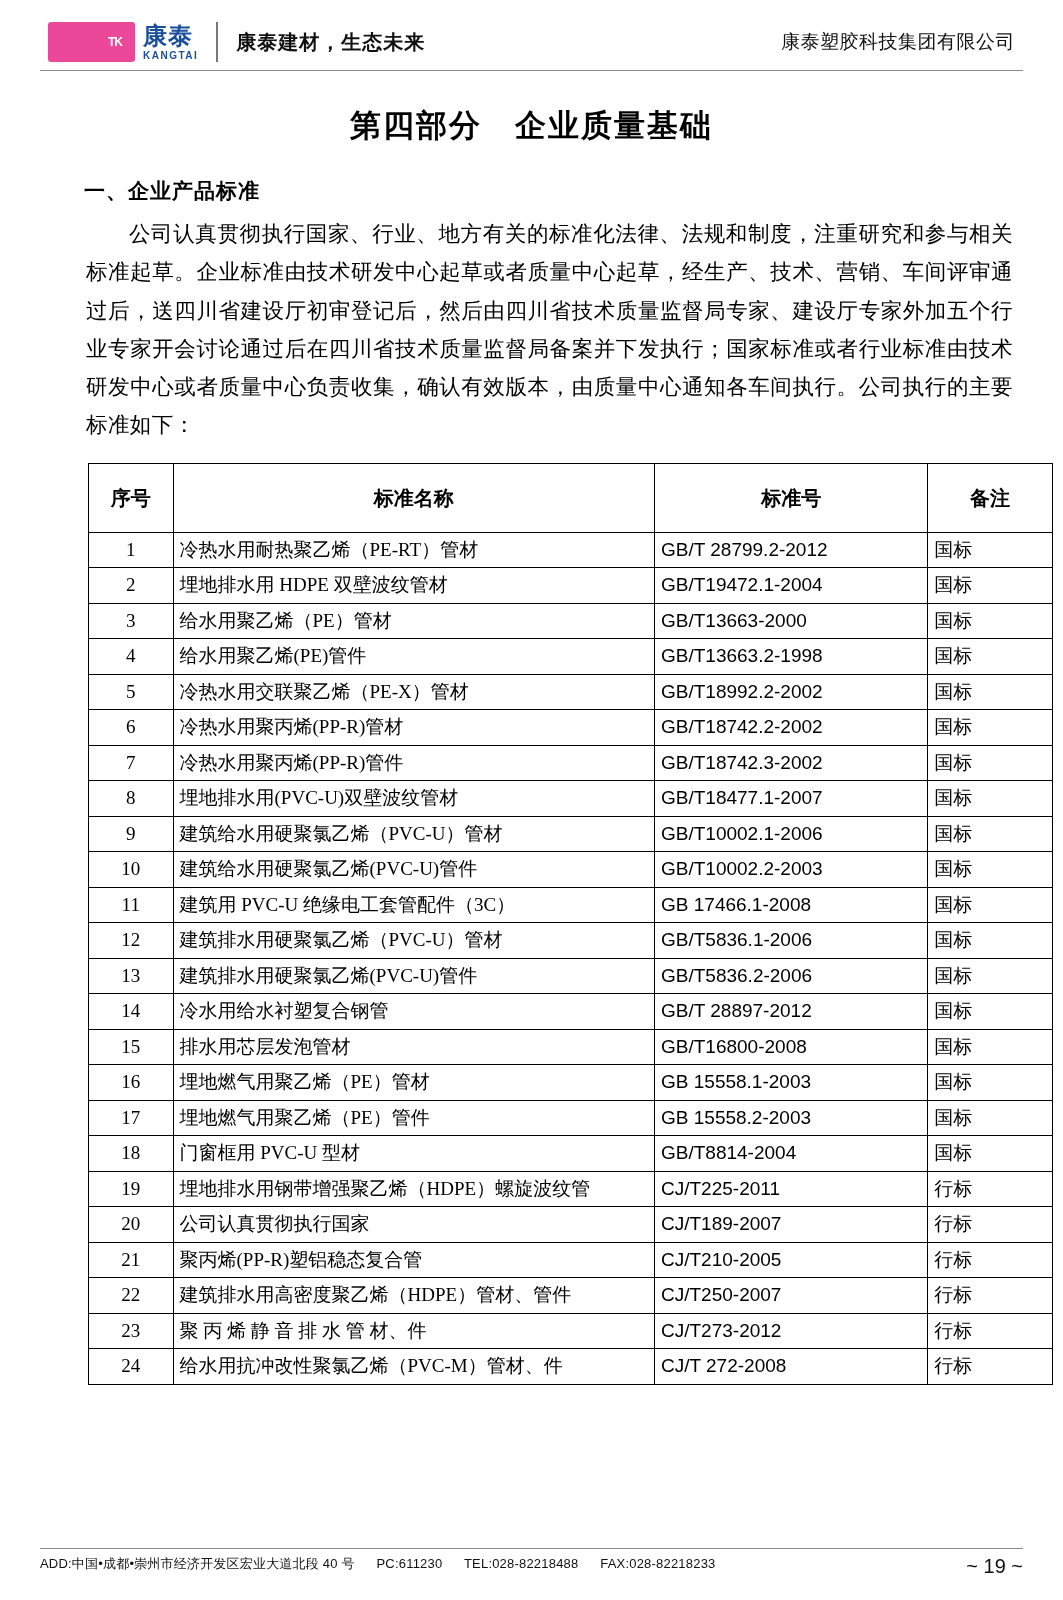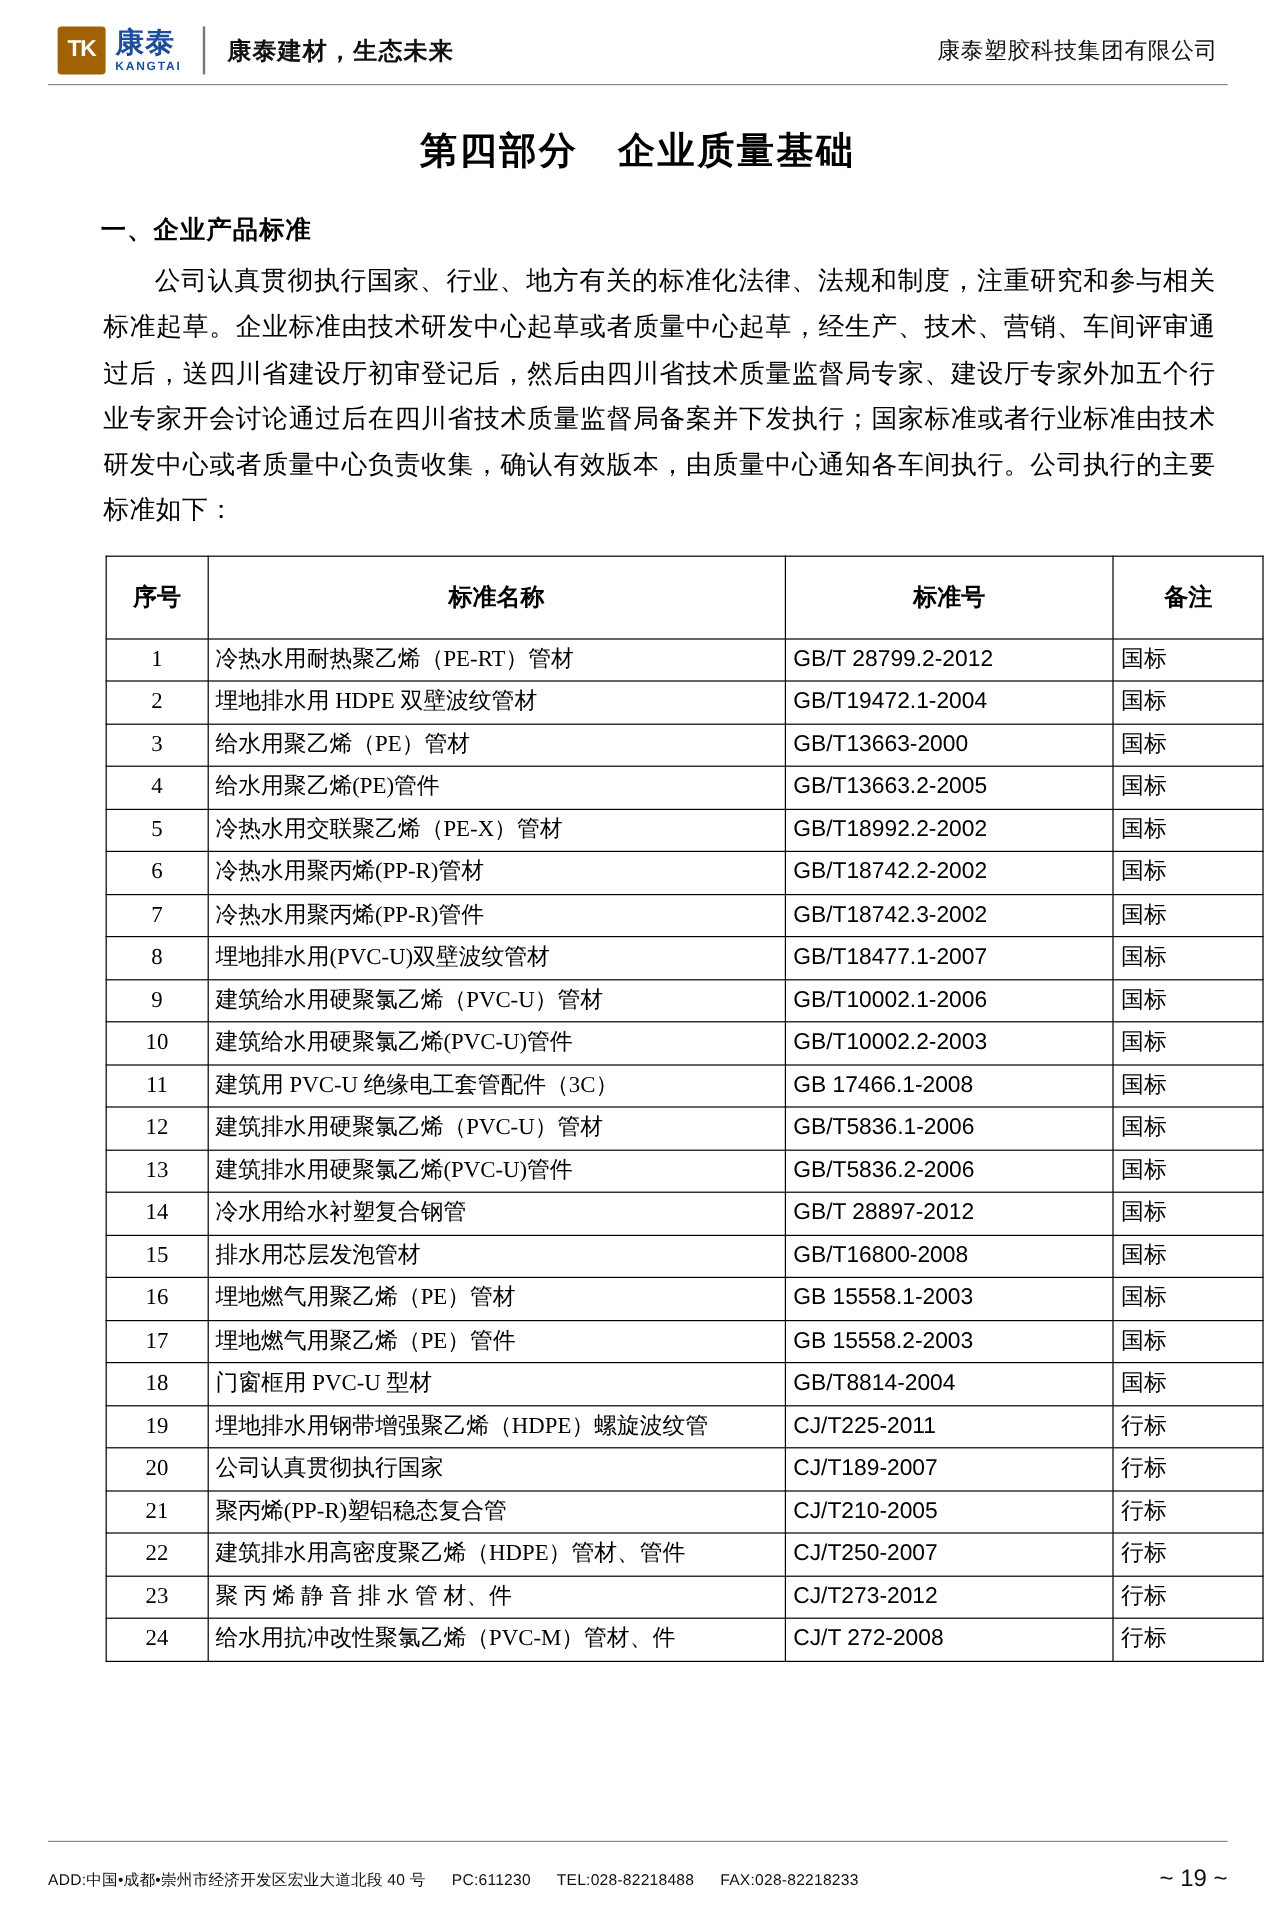--- a/index.html
+++ b/index.html
@@ -39,30 +39,31 @@
   .logo-block {
     display: flex;
     align-items: center;
     gap: 8px;
     padding-right: 18px;
     border-right: 2px solid #777;
   }
   .logo-mark {
     width: 40px;
     height: 40px;
-    background: #a16207;
+    background: #ec4899;
     color: #fff;
     font-family: "Liberation Sans", sans-serif;
     font-weight: bold;
-    font-size: 19px;
+    font-size: 12px;
     display: flex;
     align-items: center;
     justify-content: center;
     letter-spacing: -1px;
     border-radius: 3px;
+    padding-left: 47px;
   }
   .logo-text {
     display: flex;
     flex-direction: column;
     line-height: 1;
   }
   .logo-cn {
     font-family: Liberation Serif, serif;
     font-size: 24px;
     font-weight: bold;
@@ -155,23 +156,23 @@
   td.code { text-align: left; padding-left: 10px; font-family: "Liberation Sans", sans-serif; font-size: 19px;}
   td.note { text-align: left; padding-left: 10px; }
 
   
   .footer {
     position: absolute;
     left: 40px;
     right: 40px;
     bottom: 22px;
     border-top: 1.5px solid #8a8a8a;
-    padding-top: 20px;
-    display: flex;
-    align-items: center;
+    padding-top: 6px;
+    display: flex;
+    align-items: flex-start;
     justify-content: space-between;
   }
   .footer-left {
     font-family: "Liberation Sans", sans-serif;
     font-size: 13px;
     color: #111;
     letter-spacing: 0.2px;
   }
   .footer-left span { margin-right: 18px; }
   .footer-right {
@@ -235,21 +236,21 @@
           </tr>
           <tr>
             <td class="no">3</td>
             <td class="name">给水用聚乙烯（PE）管材</td>
             <td class="code">GB/T13663-2000</td>
             <td class="note">国标</td>
           </tr>
           <tr>
             <td class="no">4</td>
             <td class="name">给水用聚乙烯(PE)管件</td>
-            <td class="code">GB/T13663.2-2005</td>
+            <td class="code">GB/T13663.2-1998</td>
             <td class="note">国标</td>
           </tr>
           <tr>
             <td class="no">5</td>
             <td class="name">冷热水用交联聚乙烯（PE-X）管材</td>
             <td class="code">GB/T18992.2-2002</td>
             <td class="note">国标</td>
           </tr>
           <tr>
             <td class="no">6</td>

